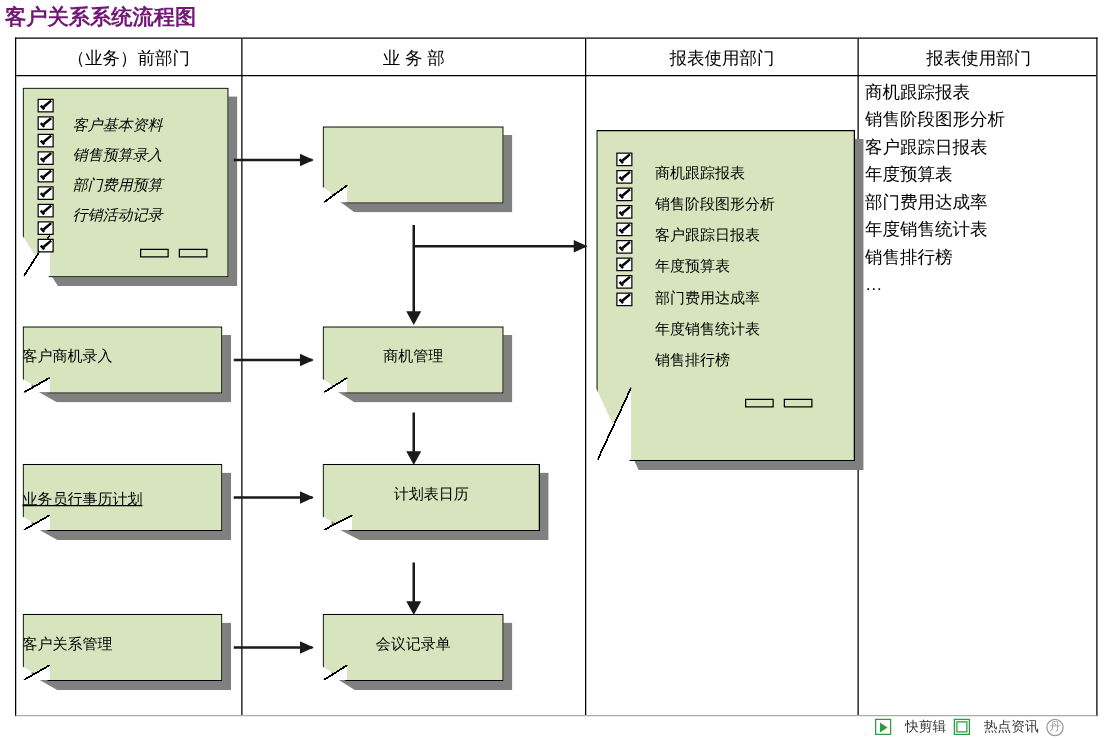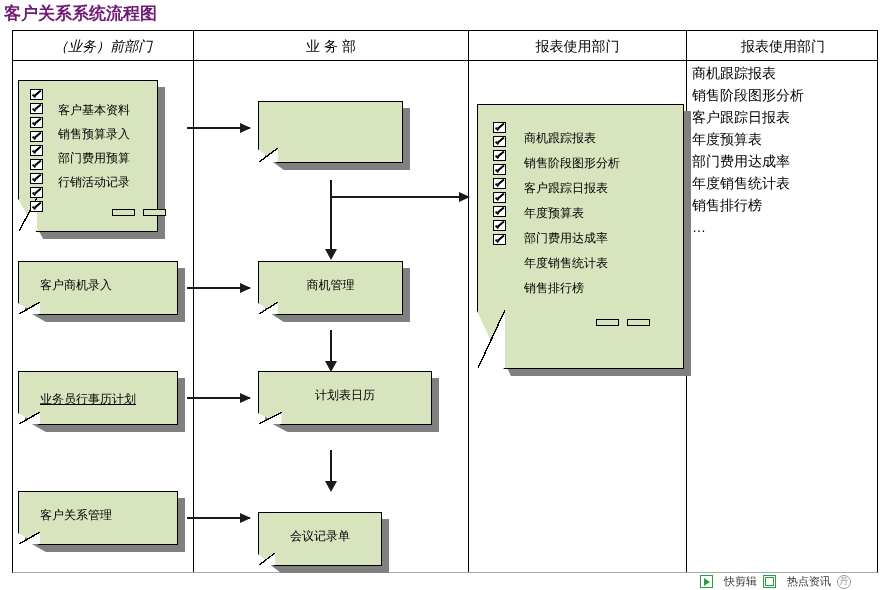--- a/index.html
+++ b/index.html
@@ -80,21 +80,20 @@
   .doc .label {
     position: absolute;
     left: 0; right: 0;
     font-size: 12px;
     color: #000000;
     text-align: center;
     white-space: nowrap;
   }
   .doc .label.left {
     text-align: left;
-    padding-left: 22px;
   }
 
   
   .notch {
     position: absolute;
     left: 1px;
     bottom: 1px;
     width: 13%;
     height: 22%;
   }
@@ -261,27 +260,27 @@
 
   <div id="title">客户关系系统流程图</div>
 
   <div id="table">
     <div id="hdr-line"></div>
 
     <div class="vdiv" style="left:180px;"></div>
     <div class="vdiv" style="left:455px;"></div>
     <div class="vdiv" style="left:673px;"></div>
 
-    <div class="hdr" style="left:0px;  width:180px;font-style:italic;">（业务）前部门</div>
+    <div class="hdr" style="left:0px;  width:180px;">（业务）前部门</div>
     <div class="hdr" style="left:181px;width:274px;">业 务 部</div>
     <div class="hdr" style="left:456px;width:217px;">报表使用部门</div>
     <div class="hdr" style="left:674px;width:192px;">报表使用部门</div>
   </div>
 
-  <div class="doc" style="left:18px; top:80px; width:140px; height:152px;">
+  <div class="doc" style="left:18px; top:70px; width:165px; height:152px;font-style:italic;">
     <div class="shadow"></div>
     <div class="body"></div>
     <div class="notch">
       <div class="tri"></div>
         <div class="edge"></div>
     </div>
     <div class="cb-col" id="cb-left" style="left:12px; top:9px;">
         <div class="cb"></div>
         <div class="cb"></div>
         <div class="cb"></div>
@@ -354,21 +353,21 @@
   <div class="doc" style="left:258px; top:371px; width:174px; height:54px;border-radius:8px;">
     <div class="shadow"></div>
     <div class="body"></div>
     <div class="notch">
         <div class="tri"></div>
         <div class="edge"></div>
       </div>
     <div class="label" style="top:16px;">计划表日历</div>
   </div>
 
-  <div class="doc" style="left:258px; top:512px; width:124px; height:54px;">
+  <div class="doc" style="left:258px; top:491px; width:145px; height:54px;">
     <div class="shadow"></div>
     <div class="body"></div>
     <div class="notch">
         <div class="tri"></div>
         <div class="edge"></div>
       </div>
     <div class="label" style="top:16px;">会议记录单</div>
   </div>
 
   <div class="doc" style="left:477px; top:104px; width:207px; height:265px;">

